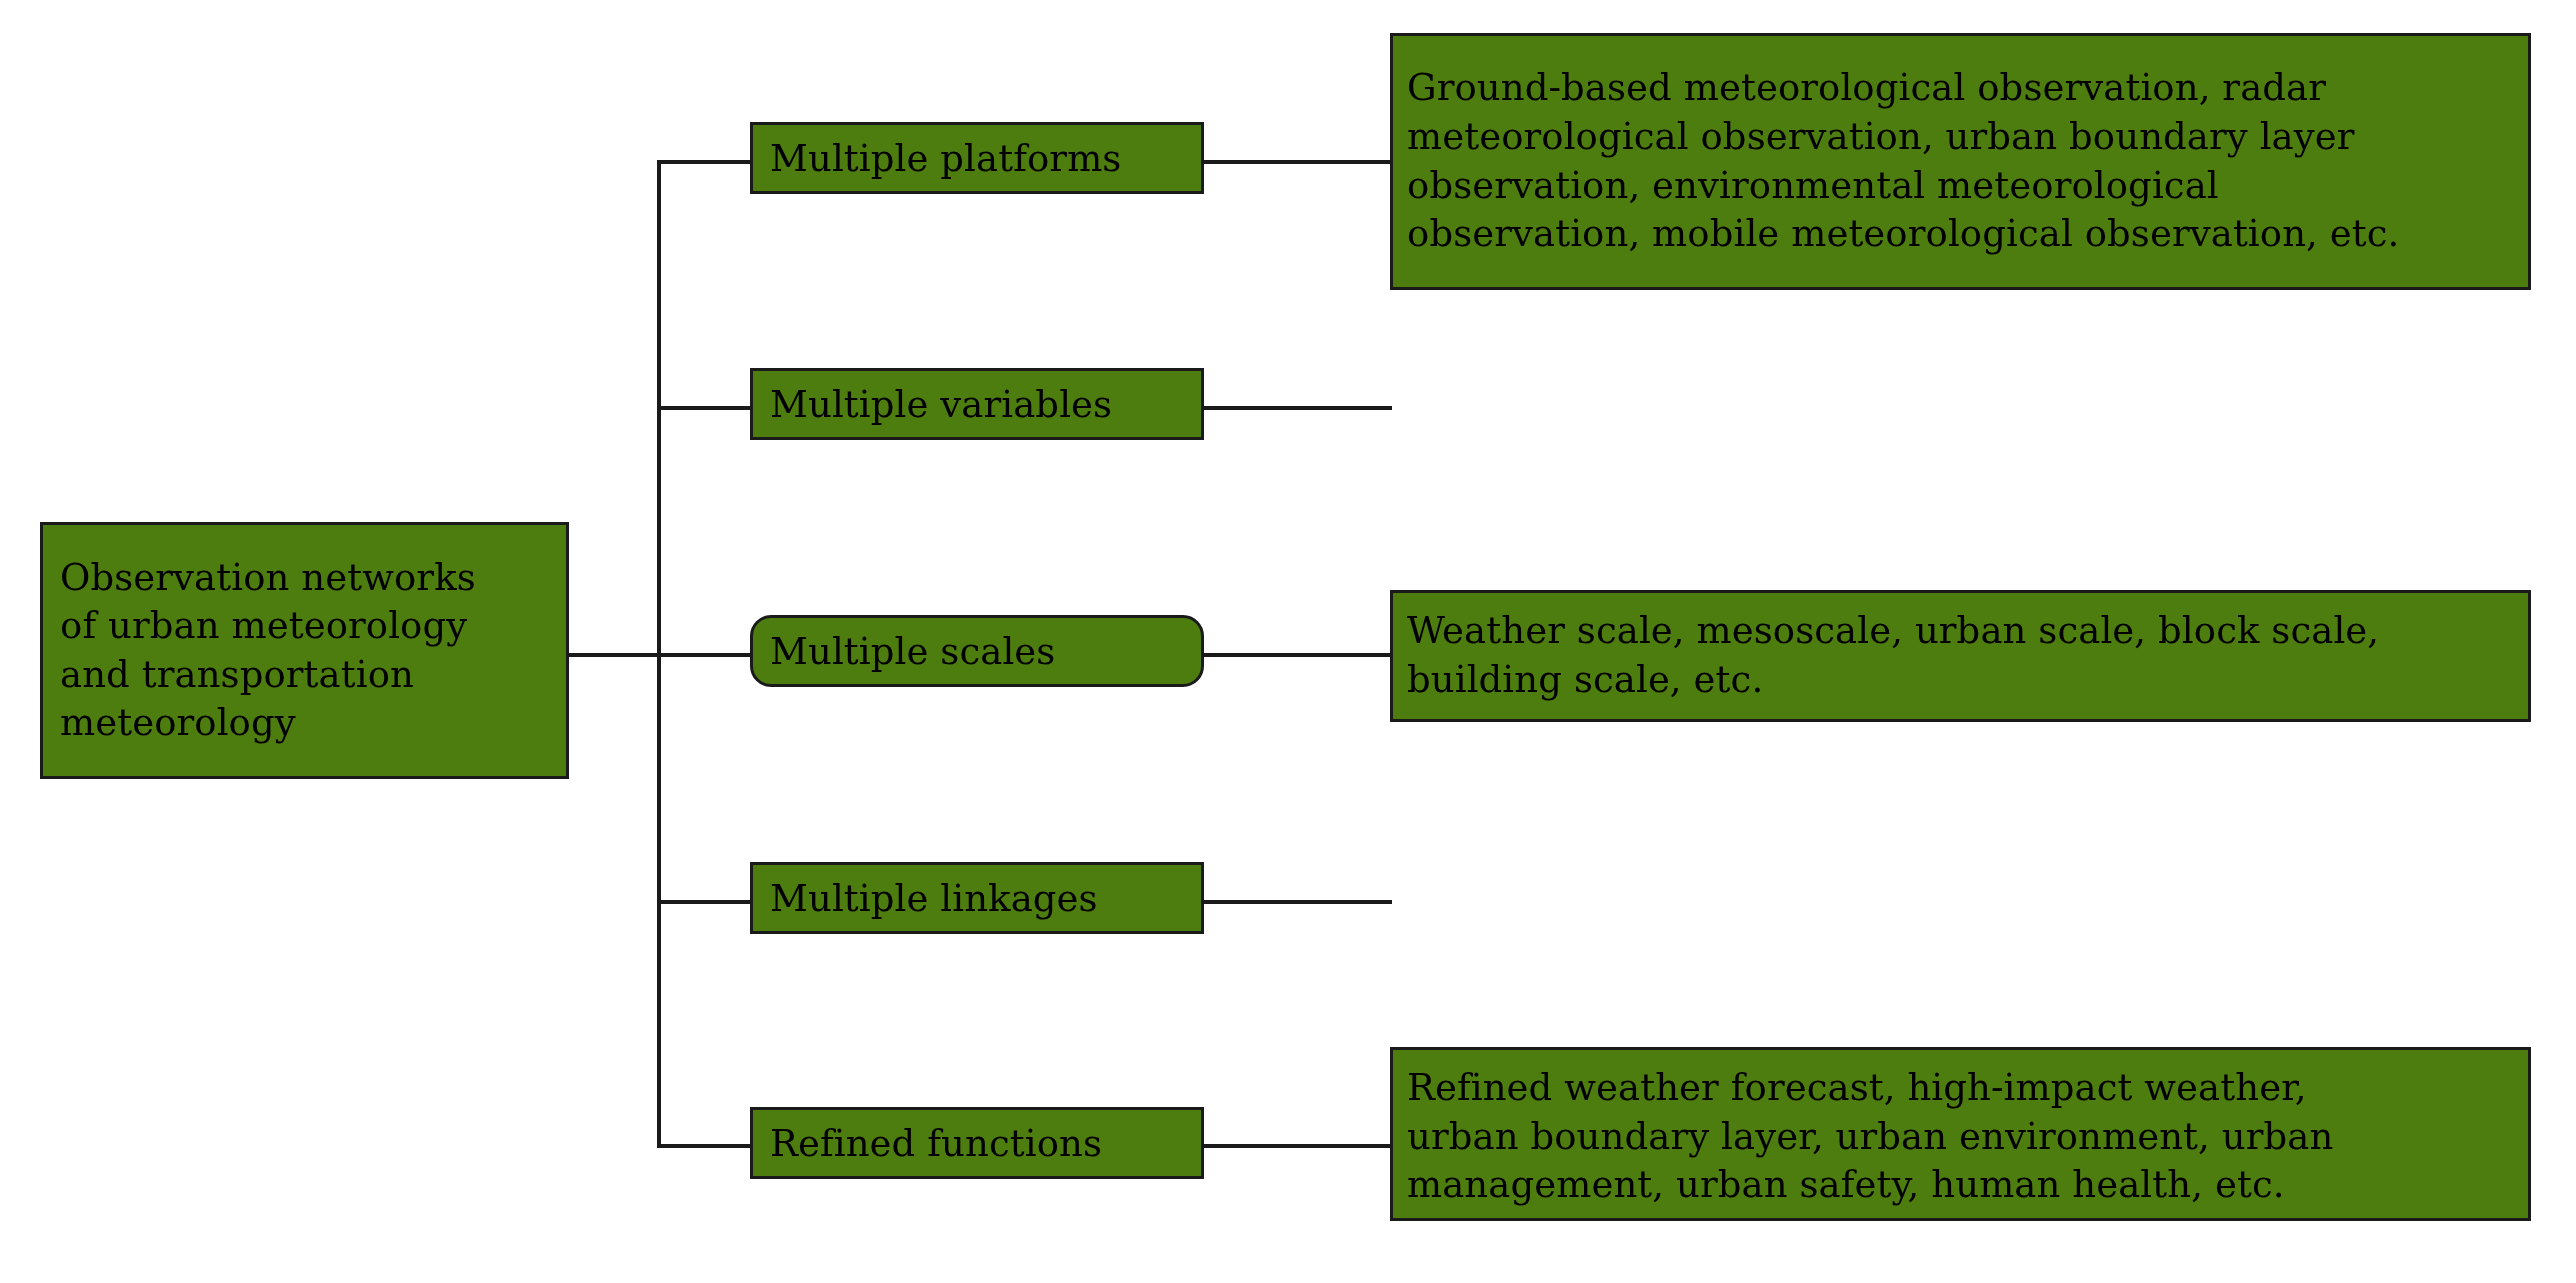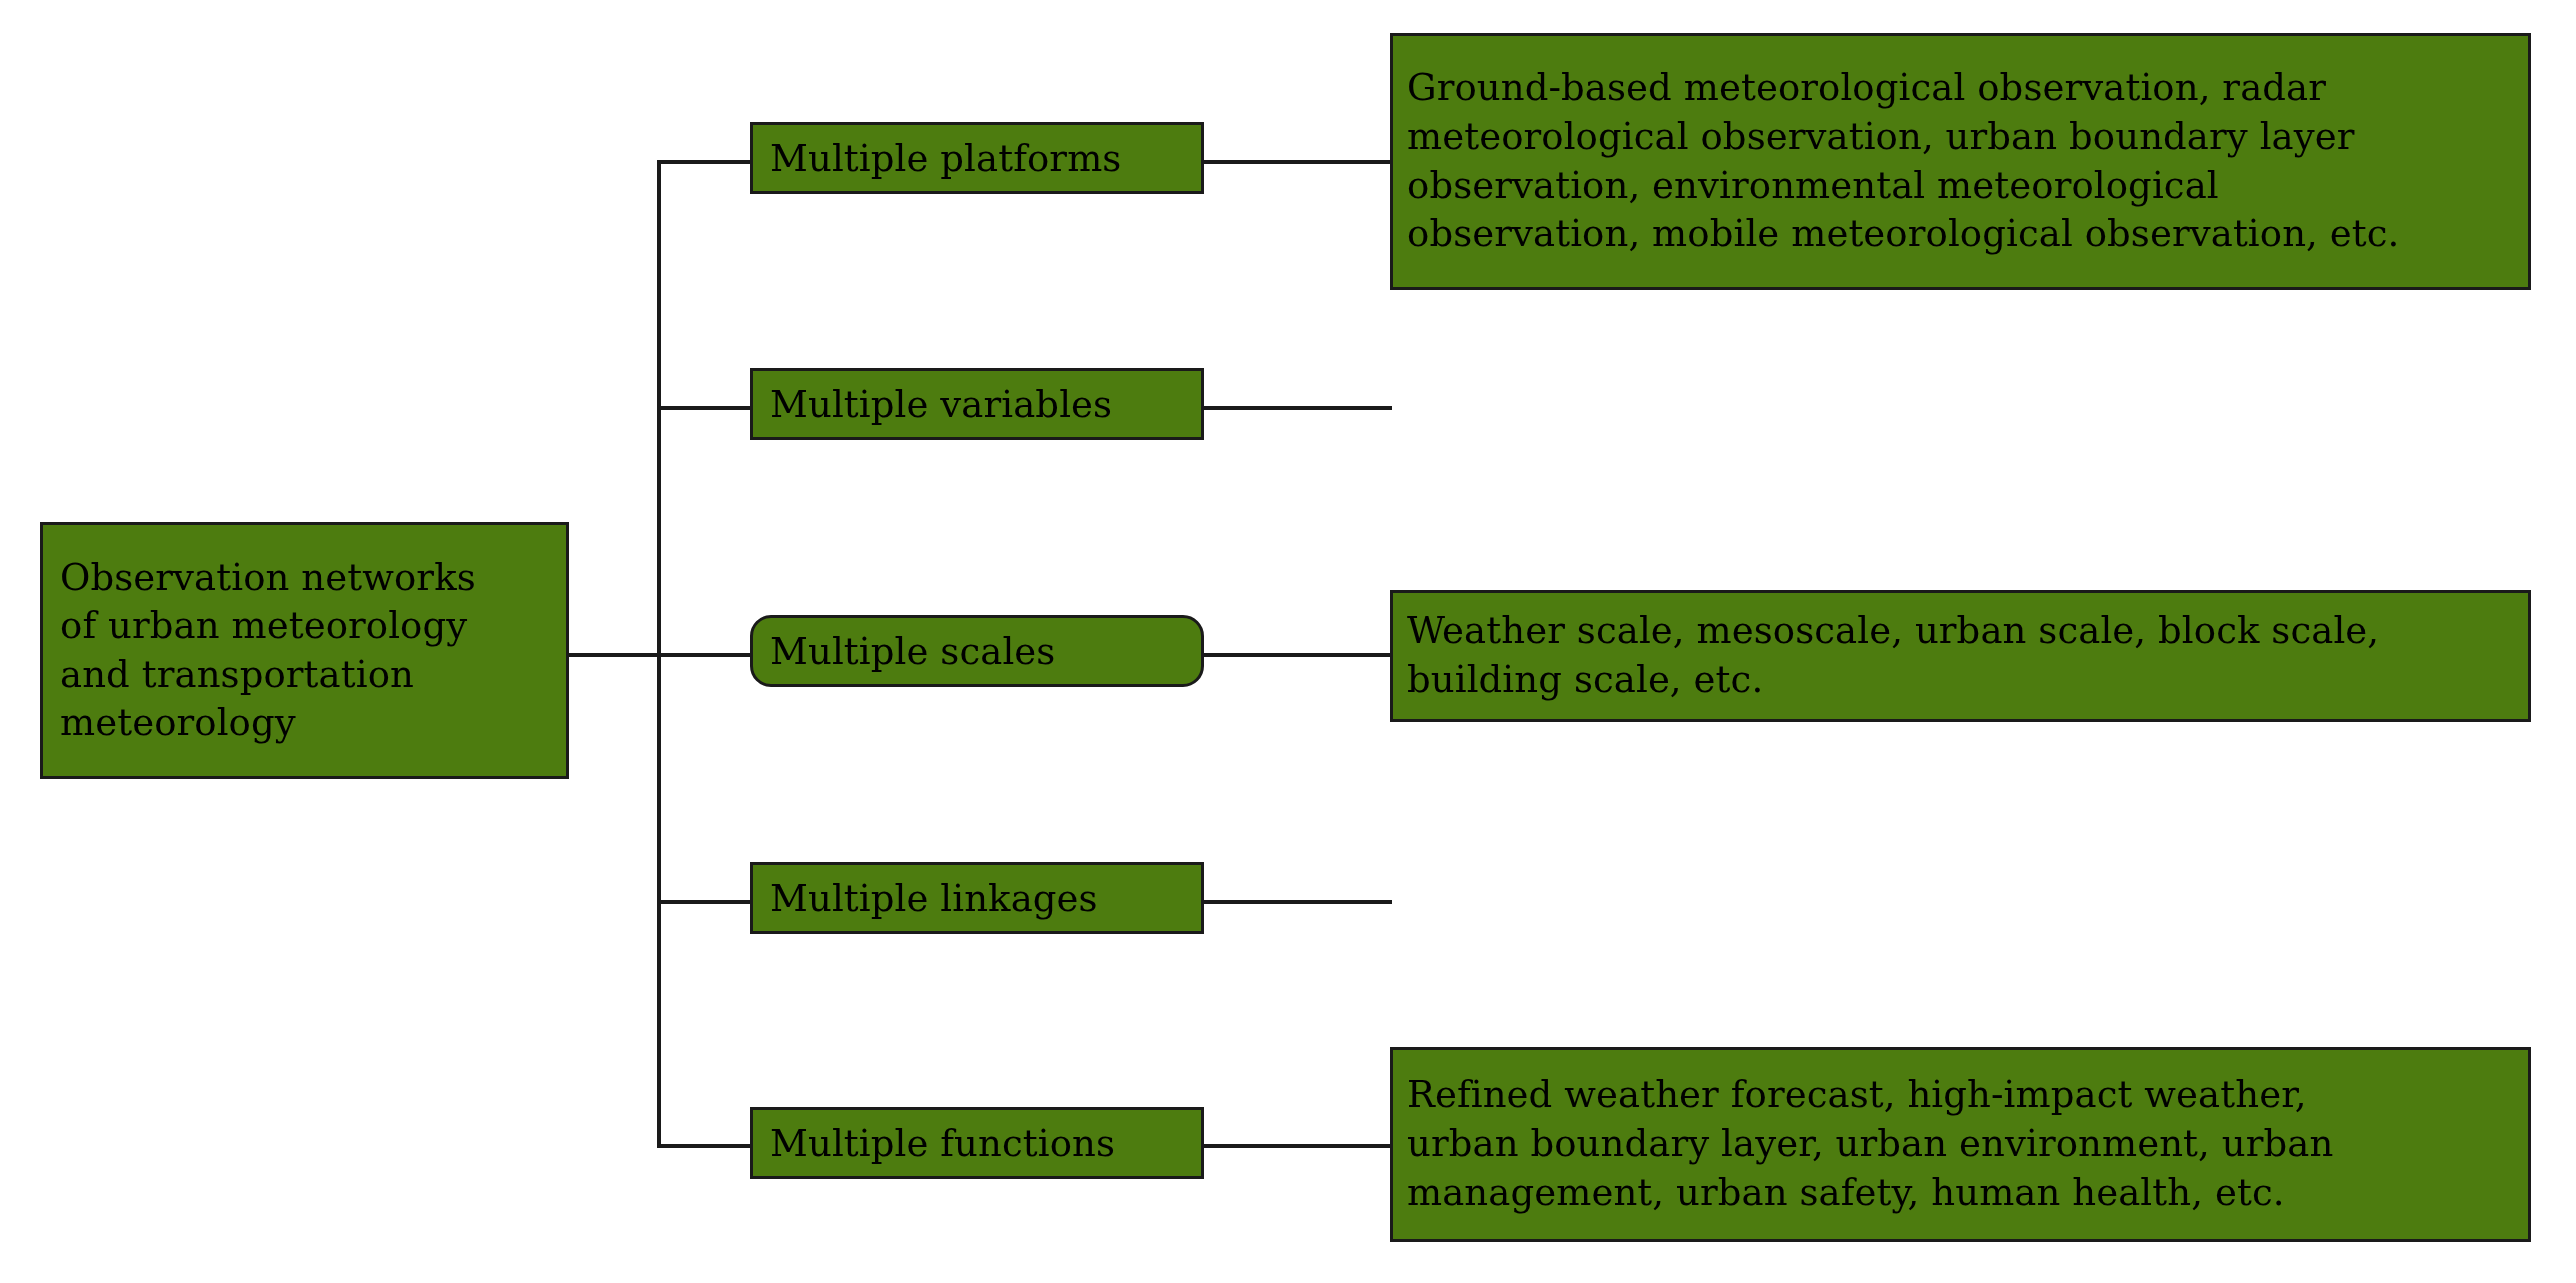--- a/index.html
+++ b/index.html
@@ -147,23 +147,23 @@
   </div>
 
   <div class="line h-line branch-line" style="top:900px;"></div>
   <div class="box cat-box" style="top:862px;">
     <span class="box-text">Multiple linkages</span>
   </div>
   <div class="line h-line connector-line" style="top:900px;"></div>
 
   <div class="line h-line branch-line" style="top:1144px;"></div>
   <div class="box cat-box" style="top:1107px;">
-    <span class="box-text">Multiple functions</span>
+    <span class="box-text">Refined functions</span>
   </div>
   <div class="line h-line connector-line" style="top:1144px;"></div>
-  <div class="box detail-box" style="top:1047px; height:195px;">
+  <div class="box detail-box" style="top:1047px; height:174px;align-items:flex-end;">
     <span class="box-text">Refined weather forecast, high-impact weather,
 urban boundary layer, urban environment, urban
 management, urban safety, human health, etc.</span>
   </div>
 
 </div>
 
 
 </body></html>

